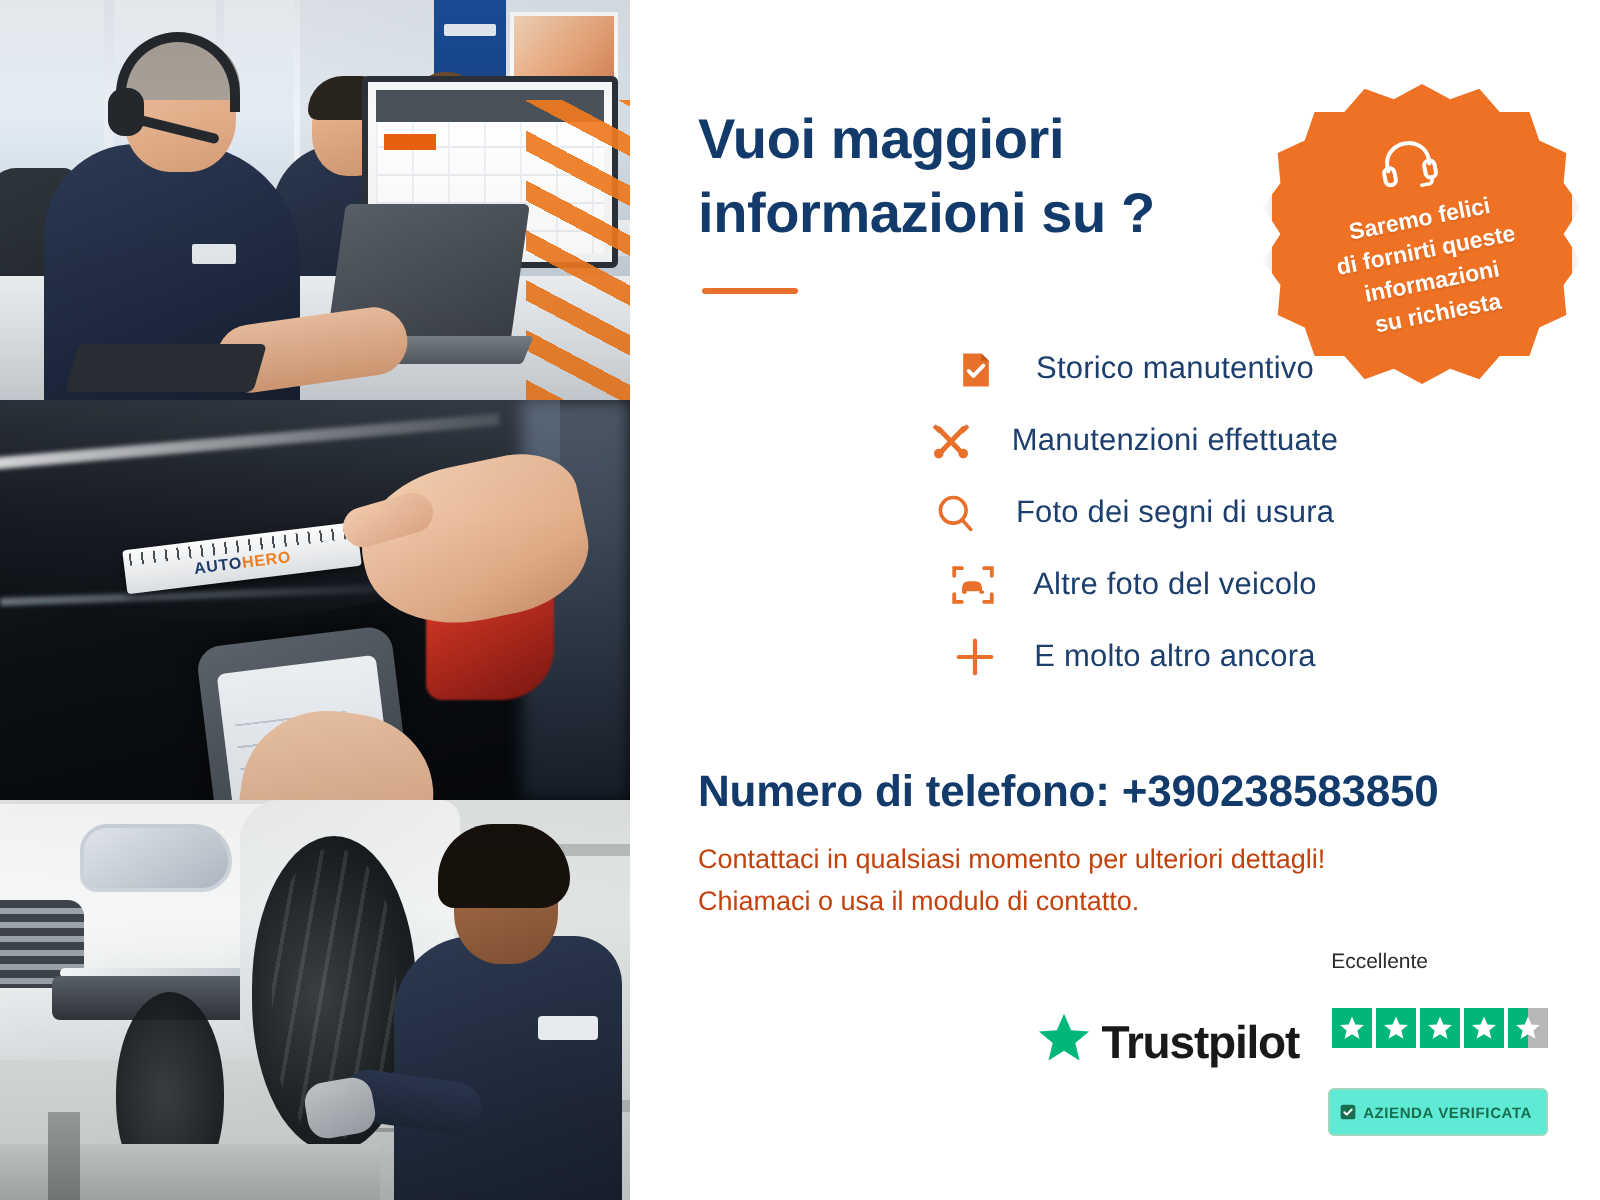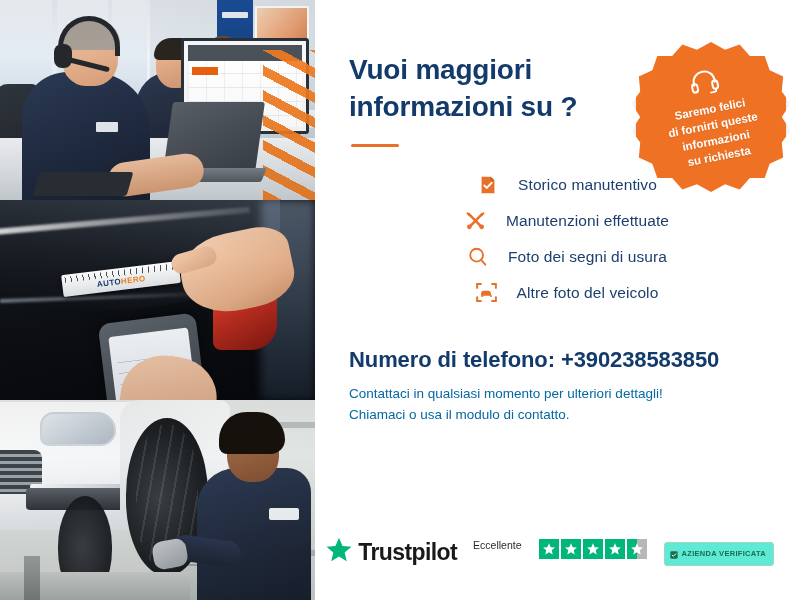--- a/index.html
+++ b/index.html
@@ -429,21 +429,21 @@
   .phone-line {
     font-size: 22px;
     font-weight: bold;
     color: #123a6b;
     letter-spacing: -.1px;
   }
   .contact-text {
     margin-top: 11px;
     font-size: 13.5px;
     line-height: 1.55;
-    color: #0369a1;
+    color: #c2410c;
   }
 
   
   .badge {
     position: absolute;
     right: 14px;
     top: 42px;
     width: 150px;
     height: 150px;
     display: flex;
@@ -496,22 +496,22 @@
     gap: 5px;
   }
   .tp-name {
     font-size: 23px;
     font-weight: bold;
     color: #191919;
     letter-spacing: -.6px;
   }
   .tp-right {
     display: flex;
-    flex-direction: row;
-    align-items: flex-start;
+    flex-direction: column;
+    align-items: flex-end;
     gap: 17px;
   }
   .tp-rating-label {
     font-size: 10.5px;
     color: #2b2b2b;
     align-self: flex-start;
     margin-left: 2px;
   }
   .tp-stars { display: flex; gap: 2px; }
   .tp-star {
@@ -692,20 +692,31 @@
                 <path d="M21.8 16.8v4h-4"></path>
             </g>
             <path d="M6.2 14.4c0-.5.25-2.3.75-3.1.4-.65.95-.95 1.7-1.05 1.4-.2 4.3-.2 5.7 0 .75.1 1.3.4 1.7 1.05.5.8.75 2.6.75 3.1 0 .55-.35.9-.85.9H7.05c-.5 0-.85-.35-.85-.9z" fill="#e8702a"></path>
             <rect x="6.2" y="14.9" width="2.5" height="1.6" rx=".6" fill="#e8702a"></rect>
             <rect x="15.3" y="14.9" width="2.5" height="1.6" rx=".6" fill="#e8702a"></rect>
           </svg>
         </span>
         <span class="feature-label">Altre foto del veicolo</span>
       </li>
 
+      <li class="feature-item">
+        <span class="feature-icon">
+          <svg width="23" height="23" viewBox="0 0 24 24">
+            <g stroke="#e8702a" stroke-width="2.2" stroke-linecap="round">
+              <line x1="12" y1="3.5" x2="12" y2="20.5"></line>
+              <line x1="3.5" y1="12" x2="20.5" y2="12"></line>
+            </g>
+          </svg>
+        </span>
+        <span class="feature-label">E molto altro ancora</span>
+      </li>
 
     </ul>
 
     <div class="contact-block">
       <div class="phone-line">Numero di telefono: +390238583850</div>
       <div class="contact-text">
         <div>Contattaci in qualsiasi momento per ulteriori dettagli!</div>
         <div>Chiamaci o usa il modulo di contatto.</div>
       </div>
     </div>

